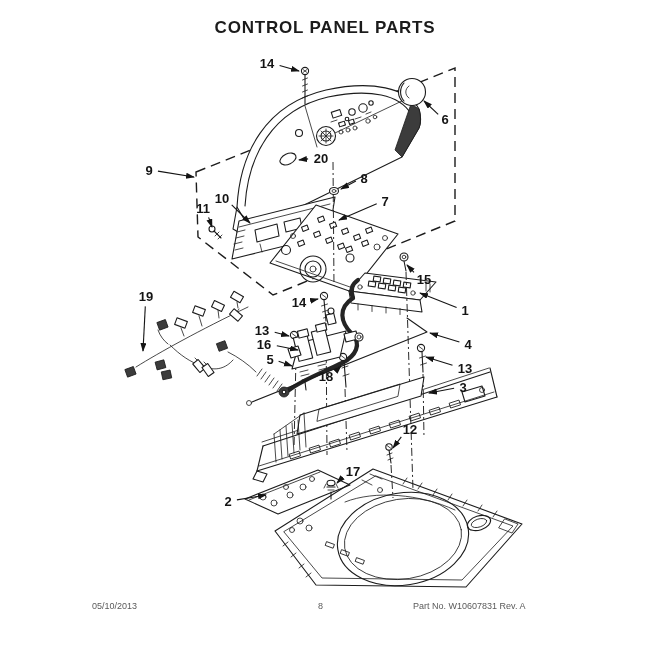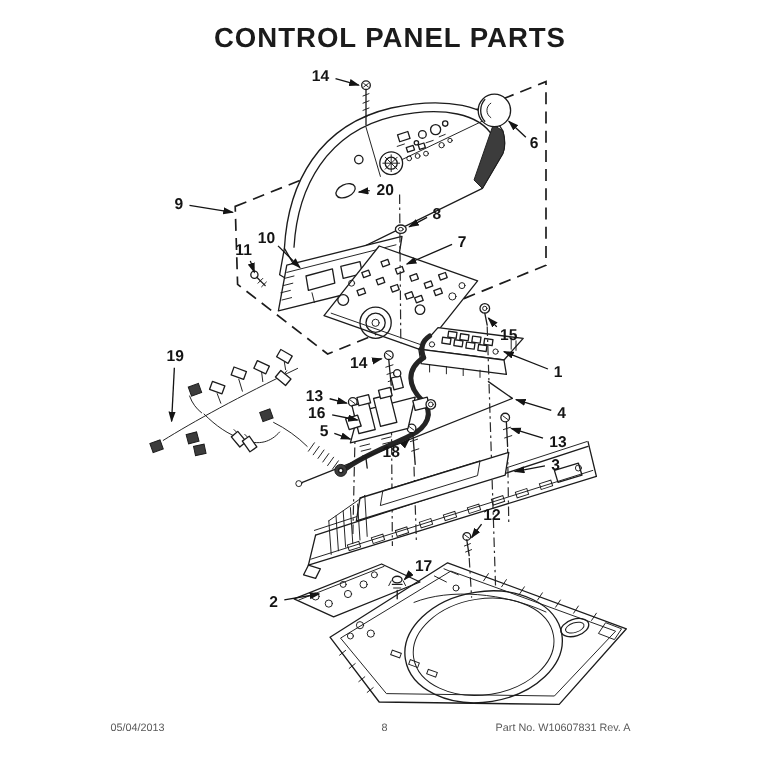--- a/index.html
+++ b/index.html
@@ -1,19 +1,19 @@
 <!DOCTYPE html>
 <html><head>
 <meta charset="utf-8">
 <style>
   html,body{margin:0;padding:0;background:#ffffff;}
   .page{position:relative;width:650px;height:650px;background:#ffffff;overflow:hidden;
         font-family:"Liberation Sans",sans-serif;}
   .title{position:absolute;top:18px;left:0;width:650px;text-align:center;margin:0;
-         font-size:23px;font-weight:bold;letter-spacing:.8px;color:#1b1b1b;}
+         font-size:17px;font-weight:bold;letter-spacing:.8px;color:#1b1b1b;}
   .footer{position:absolute;top:601px;left:0;width:650px;height:16px;
           font-size:9px;color:#5a5a5a;}
   .footer .f-date{position:absolute;left:92px;top:0;}
   .footer .f-page{position:absolute;left:318px;top:0;}
   .footer .f-part{position:absolute;left:413px;top:0;}
   svg{position:absolute;top:0;left:0;}
   .ln{stroke:#1c1c1c;fill:none;stroke-width:1.1;stroke-linecap:round;stroke-linejoin:round;}
   .thin{stroke:#1c1c1c;fill:none;stroke-width:.8;stroke-linecap:round;}
   .fw{fill:#ffffff;stroke:#1c1c1c;stroke-width:1.1;stroke-linejoin:round;}
   .dk{fill:#3c3c3c;stroke:#1c1c1c;stroke-width:.8;}
@@ -418,17 +418,17 @@
         <line x1="401.3" y1="436.8" x2="393" y2="448" class="leader" marker-end="url(#arrow)"></line>
         <text x="410" y="433.5" text-anchor="middle" class="callout-text">12</text>
         <line x1="236.9" y1="499.9" x2="266" y2="495" class="leader" marker-end="url(#arrow)"></line>
         <text x="228" y="505.5" text-anchor="middle" class="callout-text">2</text>
         <line x1="342.6" y1="477.2" x2="337" y2="483" class="leader" marker-end="url(#arrow)"></line>
         <text x="353" y="475.5" text-anchor="middle" class="callout-text">17</text>
       </g>
   </svg>
 
   <div class="footer">
-    <span class="f-date">05/04/2013</span>
+    <span class="f-date">05/10/2013</span>
     <span class="f-page">8</span>
     <span class="f-part">Part No. W10607831  Rev. A</span>
   </div>
 </div>
 
 </body></html>

